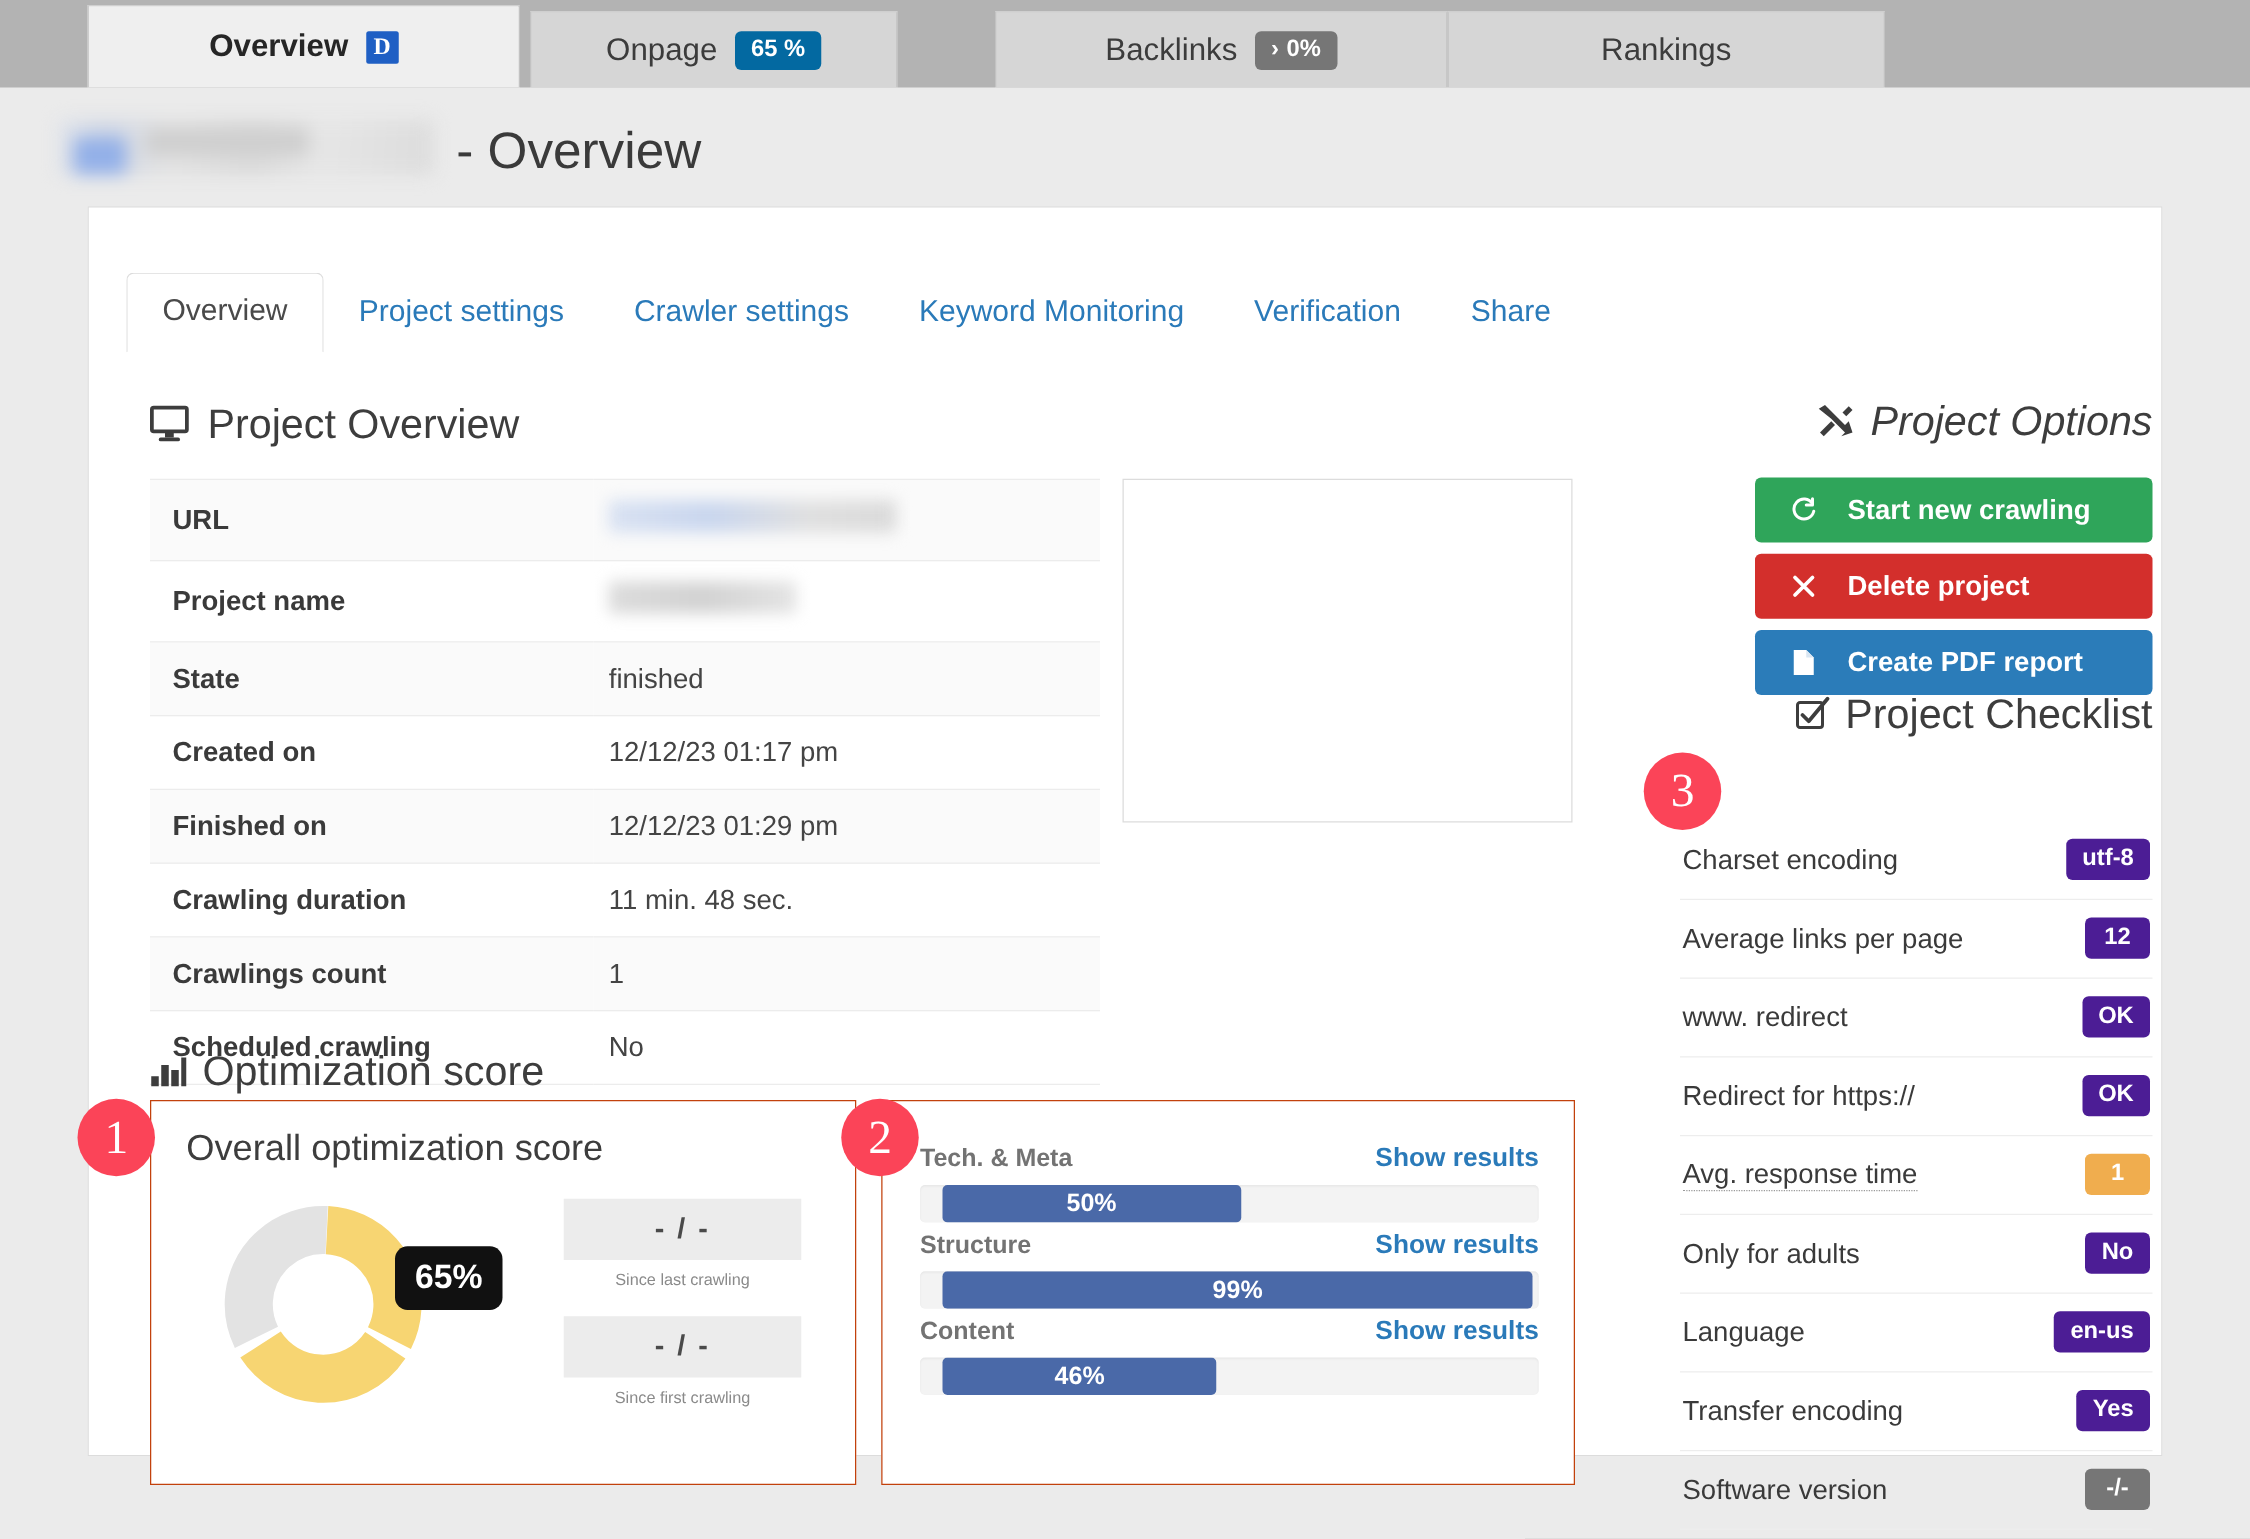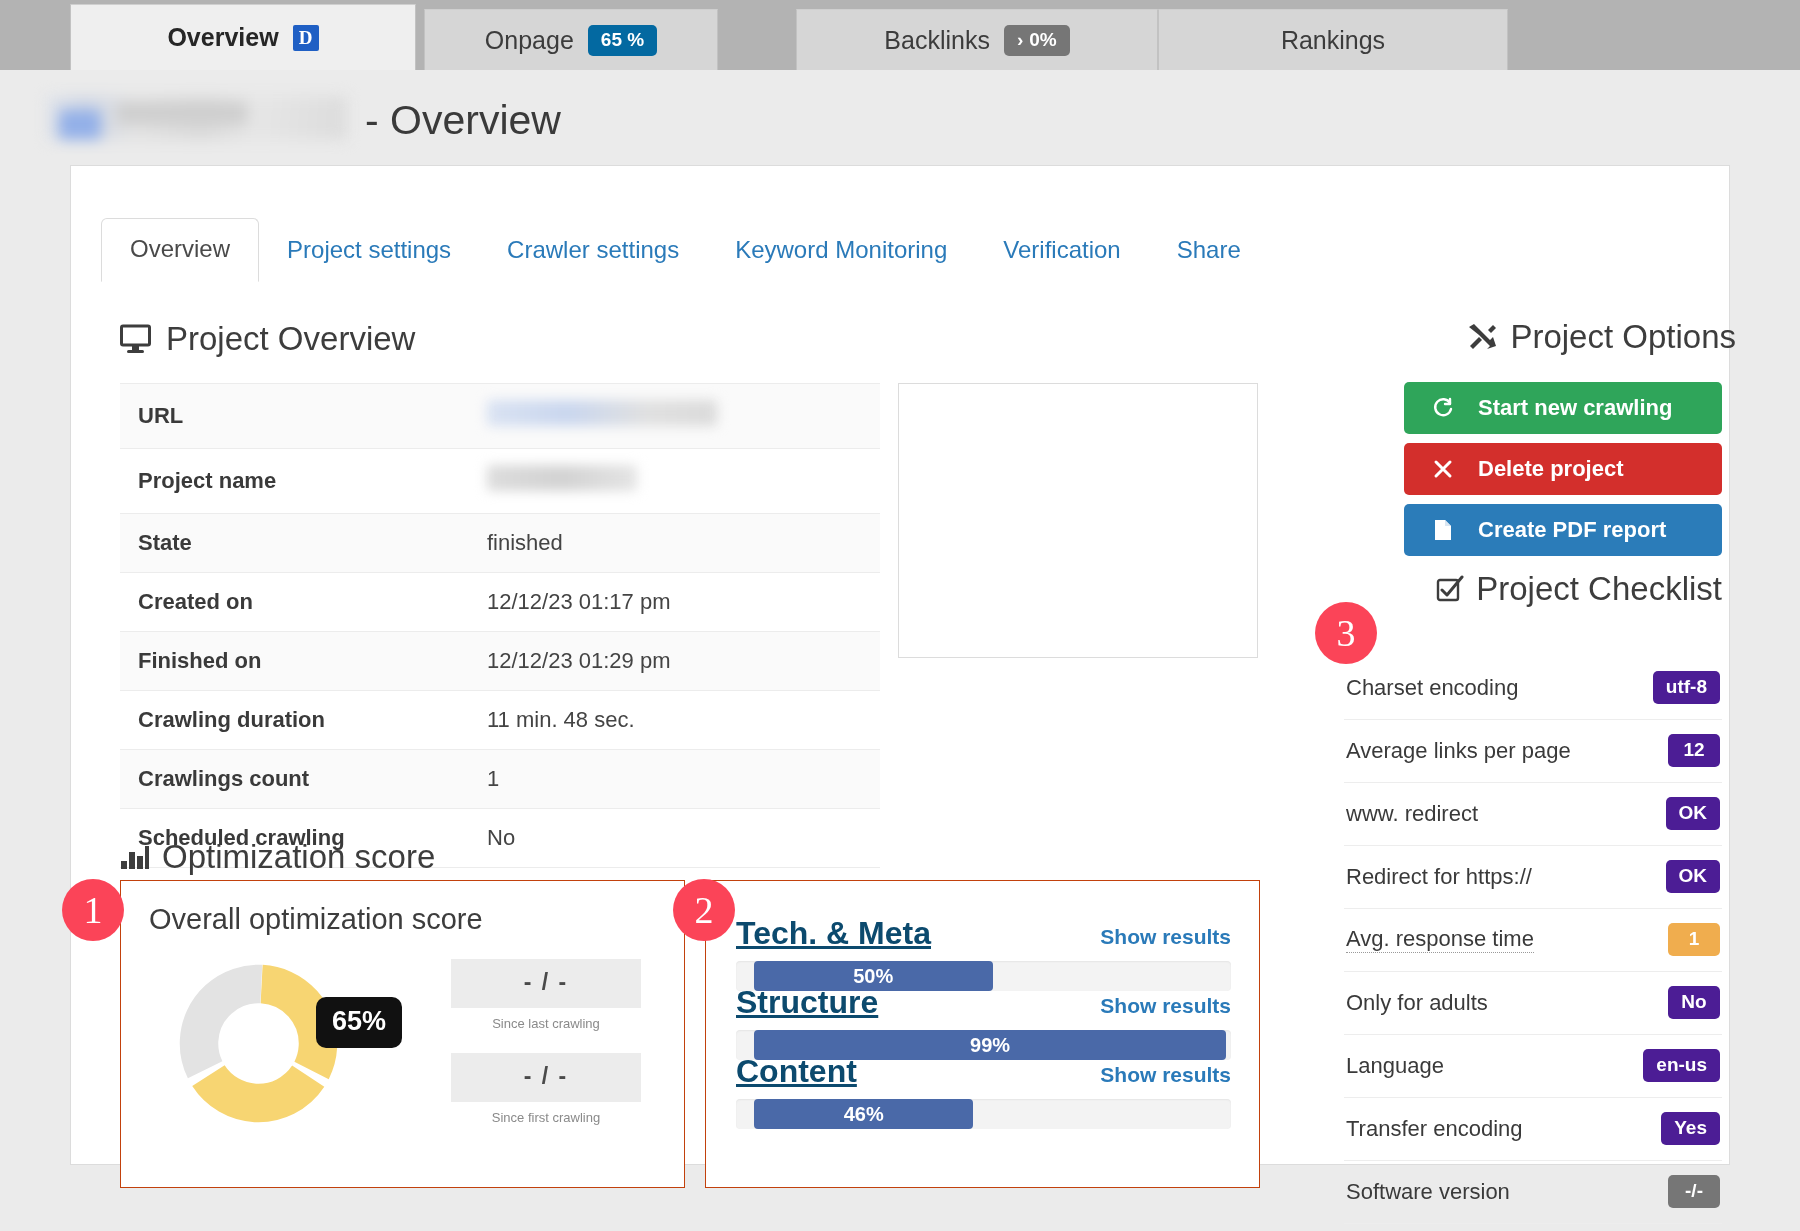--- a/index.html
+++ b/index.html
@@ -114,22 +114,22 @@
 
   
   .sec-title {
     display: flex; align-items: center; gap: 12px;
     font-size: 33px; color: #3d3d3d; font-weight: normal;
   }
   .sec-title .ico { display:flex; align-items:center; }
 
   #project-overview-title { position: absolute; left: 120px; top: 320px; }
   #optimization-title      { position: absolute; left: 120px; top: 838px; }
-  #project-options-title   { position: absolute; right: 64px; top: 318px; }
-  #project-checklist-title { position: absolute; right: 78px; top: 570px; }
+  #project-options-title   { position: absolute; right: 78px; top: 318px; font-style: italic; }
+  #project-checklist-title { position: absolute; right: 78px; top: 552px; }
 
   
   .ov-table {
     position: absolute; left: 120px; top: 383px;
     width: 760px;
     border-collapse: collapse;
     font-size: 22px;
   }
   .ov-table tr { border-bottom: 1px solid #ececec; }
   .ov-table tr:first-child { border-top: 1px solid #ececec; }
@@ -219,21 +219,21 @@
     background: #ececec;
     font-size: 23px; font-weight: bold; color: #4a4a4a;
     padding: 10px 0 12px;
     letter-spacing: 2px;
   }
   .delta-cap { font-size: 13px; color: #8a8a8a; margin: 8px 0 22px; }
 
   
   .bar-block { position: absolute; left: 30px; width: 495px; }
   .bar-head { display: flex; align-items: baseline; justify-content: space-between; }
-  .bar-label { font-size: 32px; font-weight: bold; color: #0c4a6e; text-decoration: underline; }
+  .bar-label { font-size: 20px; font-weight: bold; color: #737373; }
   .bar-link { font-size: 21px; font-weight: bold; color: #2a7ab9; cursor: pointer; }
   .bar-track {
     margin-top: 9px;
     height: 30px; background: #f3f3f3; border-radius: 4px;
     overflow: hidden;
     box-shadow: inset 0 1px 2px rgba(0,0,0,.06);
     padding-left: 18px;
   }
   .bar-fill {
     height: 100%; background: #4a69a8; color: #fff;

